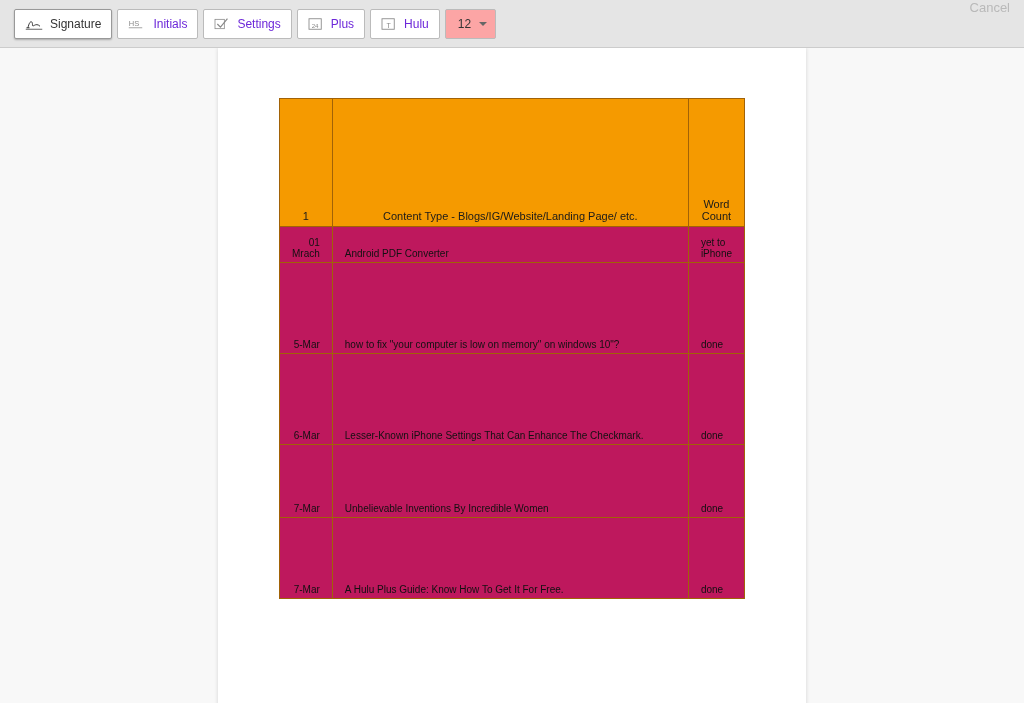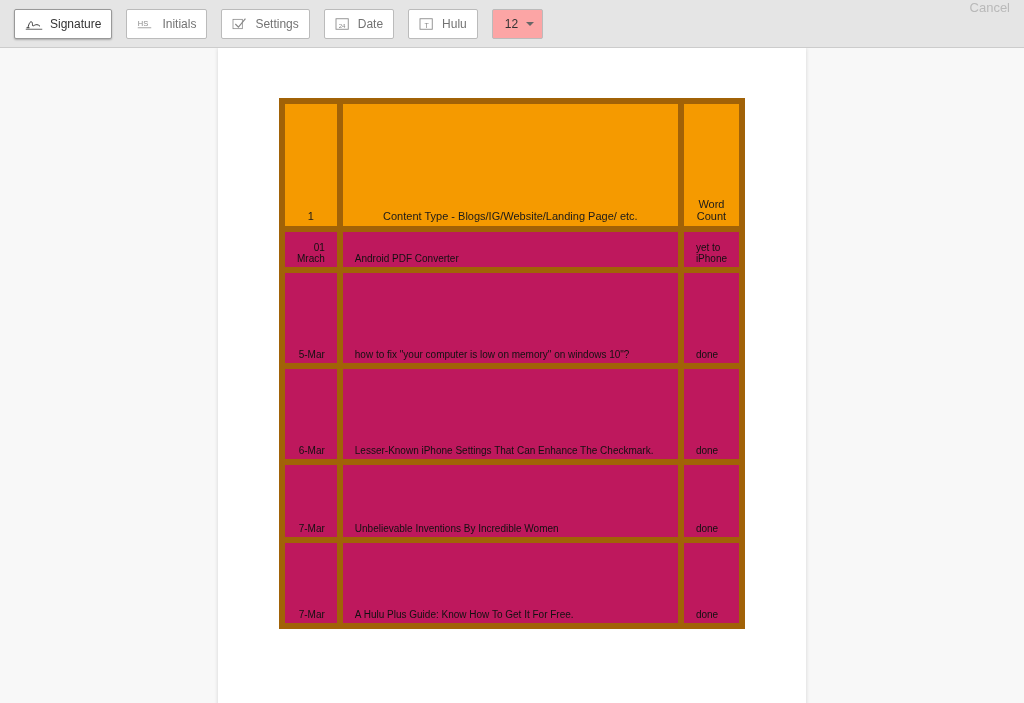--- a/index.html
+++ b/index.html
@@ -21,32 +21,32 @@
       position: relative;
     }
     .tool-btn {
       height: 30px;
       background: #fff;
       border: 1px solid #bbb;
       border-radius: 2px;
       display: flex;
       align-items: center;
       padding: 0 10px;
-      margin-right: 14px;
+      margin-right: 5px;
       font-size: 12px;
       color: #555;
       cursor: pointer;
       gap: 7px;
     }
     .tool-btn.active {
       border: 1px solid #999;
       box-shadow: 0 1px 2px rgba(0,0,0,0.25);
       color: #333;
     }
-    .tool-btn.muted { color: #737373; }
+    .tool-btn.muted { color: #6d28d9; }
     .tool-icon { display: inline-flex; align-items: center; justify-content: center; }
     .font-size {
       height: 30px;
       background: #fca5a5;
       border: 1px solid #bbb;
       border-radius: 2px;
       display: flex;
       align-items: center;
       padding: 0 8px 0 12px;
       font-size: 12px;
@@ -107,21 +107,21 @@
       min-height: 700px;
       position: relative;
     }
     table.doc {
       border-collapse: collapse;
       width: 466px;
       margin: 0 auto;
       font-size: 10px;
     }
     table.doc th, table.doc td {
-      border: 6px solid #a16207;
+      border: 1px solid #a16207;
       vertical-align: bottom;
       padding: 3px 12px;
     }
     table.doc thead th {
       background: #f59a00;
       color: #1a1a1a;
       text-align: center;
       vertical-align: bottom;
       padding-bottom: 4px;
       padding-top: 4px;
@@ -175,21 +175,21 @@
     <span>Settings</span>
   </div>
 
   <div class="tool-btn muted">
     <span class="tool-icon">
       <svg width="16" height="14" viewBox="0 0 18 16">
           <rect x="1" y="2" width="14" height="12" stroke="#888" fill="none"></rect>
           <text x="4" y="12" font-size="7" fill="#888">24</text>
         </svg>
     </span>
-    <span>Date</span>
+    <span>Plus</span>
   </div>
 
   <div class="tool-btn muted">
     <span class="tool-icon">
       <svg width="16" height="14" viewBox="0 0 18 16">
           <rect x="1" y="2" width="14" height="12" stroke="#888" fill="none"></rect>
           <text x="6" y="12" font-size="8" fill="#888">T</text>
         </svg>
     </span>
     <span>Hulu</span>

